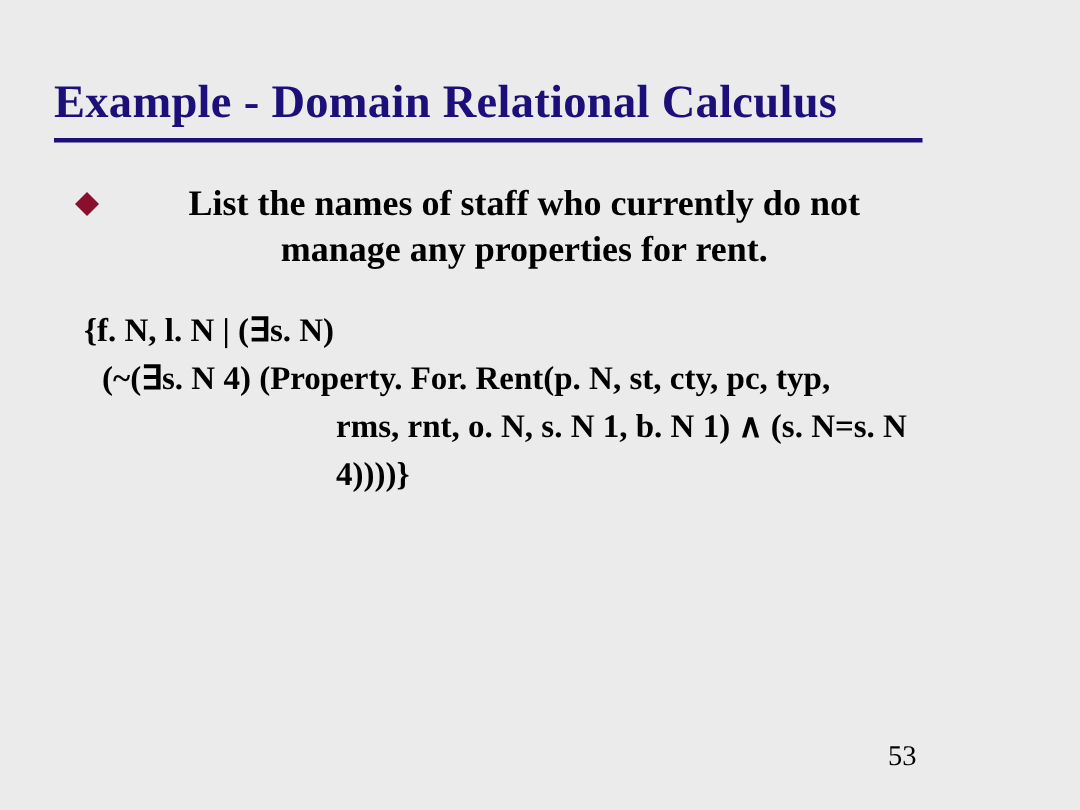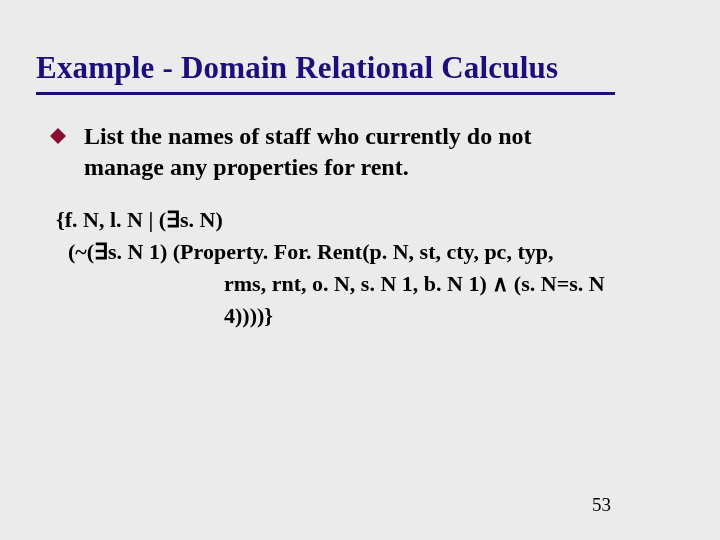--- a/index.html
+++ b/index.html
@@ -23,20 +23,21 @@
     padding-bottom: 6px;
     margin-bottom: 26px;
     letter-spacing: 0.2px;
   }
   .bullet-row {
     display: flex;
     align-items: flex-start;
     gap: 18px;
     margin-left: 14px;
     margin-bottom: 22px;
+    text-align: center;
   }
   .diamond {
     flex: 0 0 auto;
     margin-top: 7px;
   }
   .lead {
     color: #000;
     font-size: 24px;
     font-weight: bold;
     line-height: 1.28;
@@ -69,18 +70,18 @@
 
   <div class="bullet-row">
     <svg class="diamond" width="16" height="16" viewBox="0 0 16 16">
       <polygon points="8,0 16,8 8,16 0,8" fill="#8a0f2e"></polygon>
     </svg>
     <div class="lead">List the names of staff who currently do not manage any properties for rent.</div>
   </div>
 
   <div class="expr">
     <div>{f. N, l. N | (∃s. N)</div>
-    <div class="line3">(~(∃s. N 1) (Property. For. Rent(p. N, st, cty, pc, typ,</div>
+    <div class="line3">(~(∃s. N 4) (Property. For. Rent(p. N, st, cty, pc, typ,</div>
     <div class="line4">rms, rnt, o. N, s. N 1, b. N 1) ∧ (s. N=s. N 4))))}</div>
   </div>
 
   <div class="pagenum">53</div>
 </div>
 
 </body></html>

